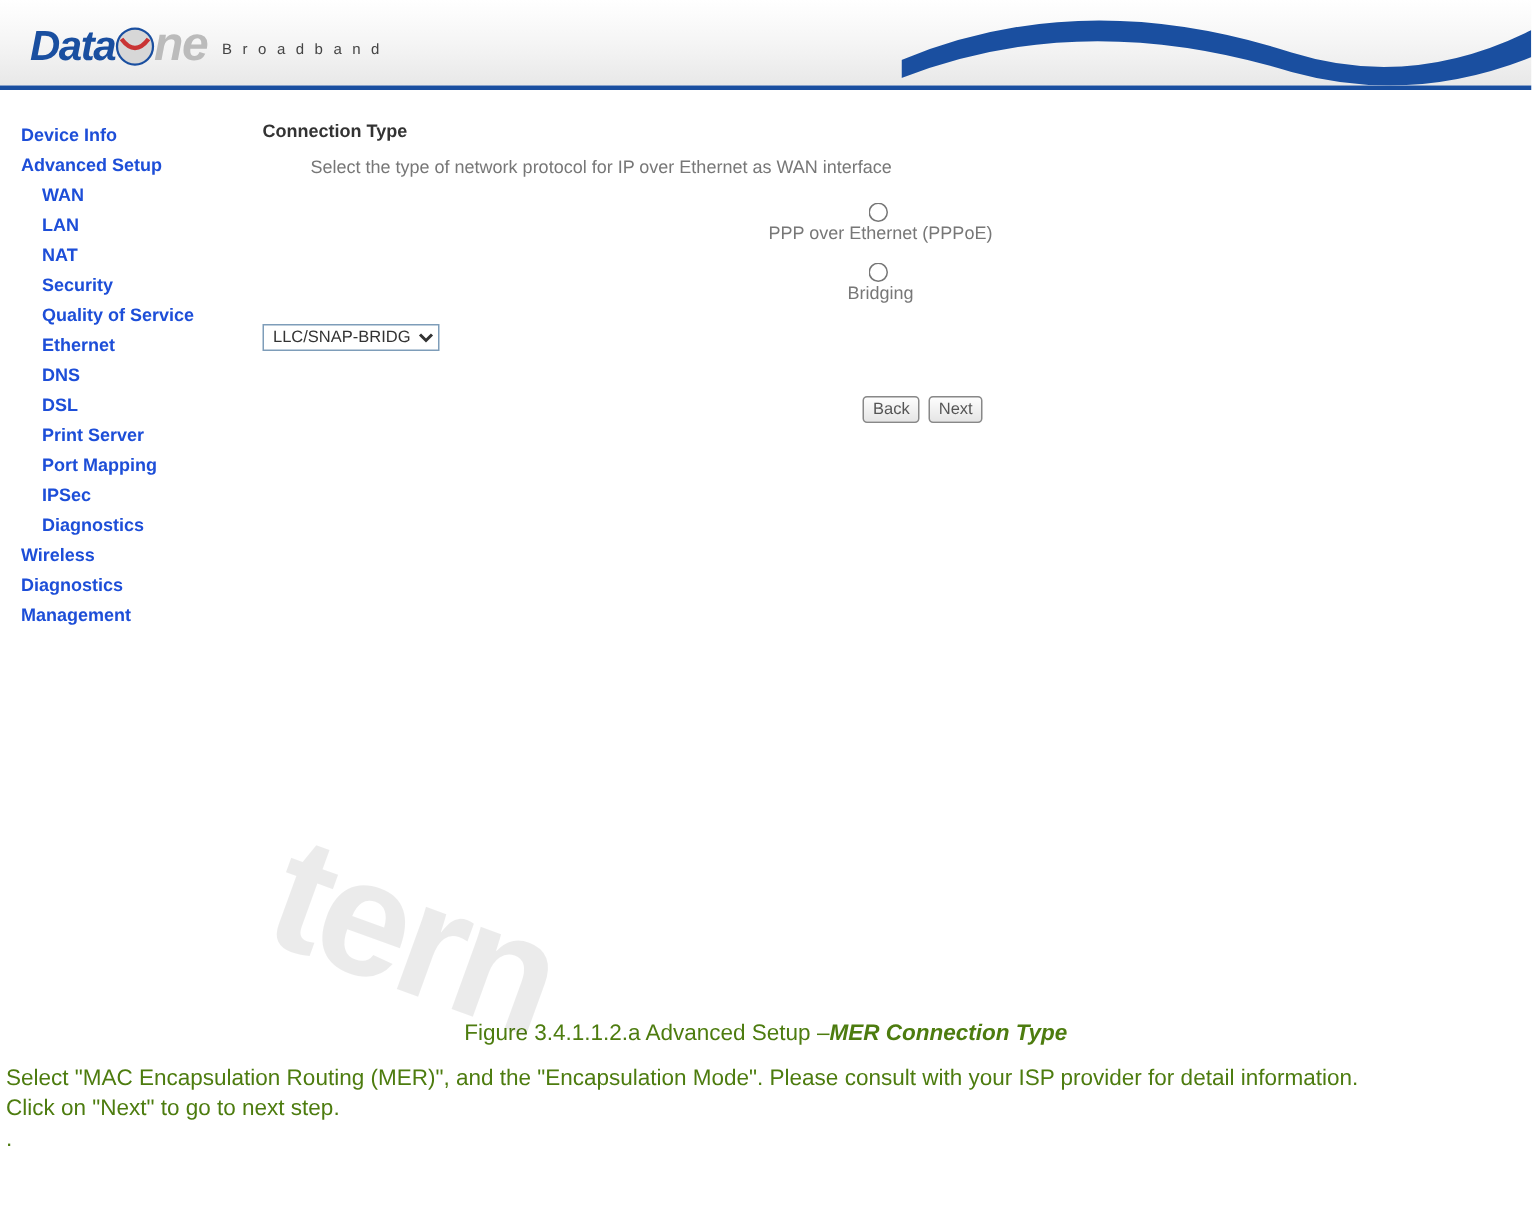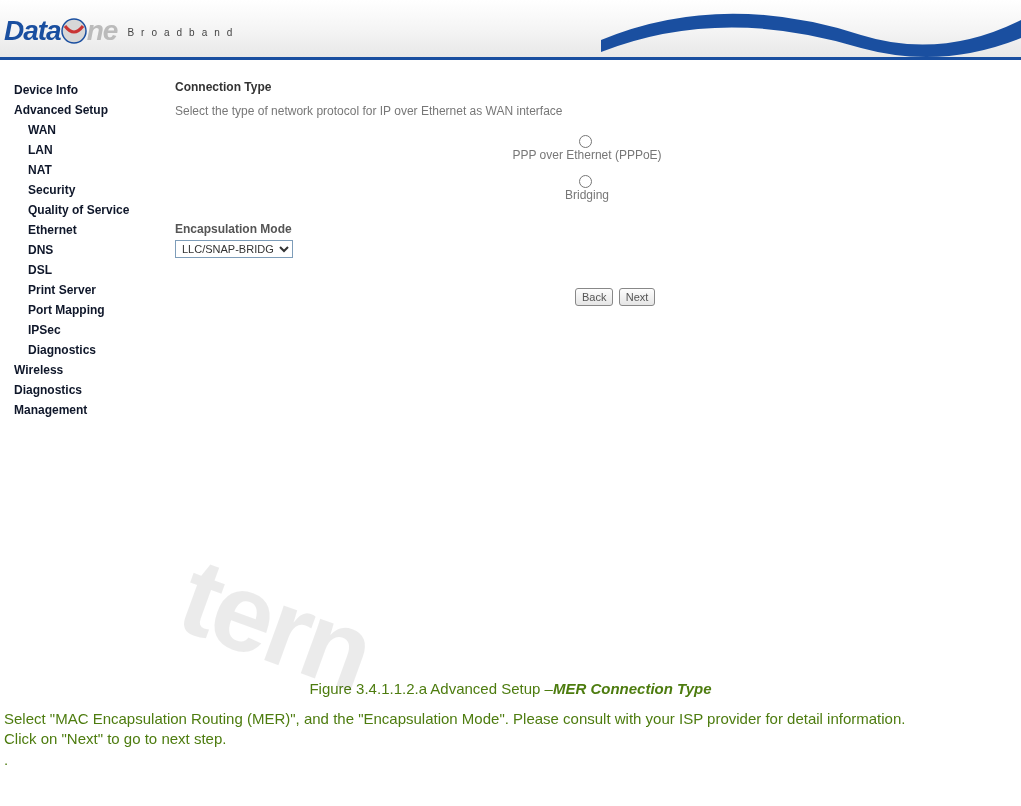--- a/index.html
+++ b/index.html
@@ -10,55 +10,55 @@
     width: 1021px;
   }
   .header {
     height: 60px;
     background: linear-gradient(to bottom, #fff 0%, #f5f5f5 50%, #e8e8e8 100%);
     border-bottom: 3px solid #1a4fa0;
     position: relative;
     overflow: hidden;
     display: flex;
     align-items: center;
-    padding-left: 4px;
+    padding-left: 20px;
   }
   .logo-wrap { display: flex; align-items: baseline; }
   .logo-data { font-size: 28px; font-weight: bold; font-style: italic; color: #1a4fa0; letter-spacing: -1px; }
-  .logo-fill { font-size: 28px; font-weight: bold; font-style: italic; color: #bbb; letter-spacing: -1px; margin-left: -2px; }
+  .logo-fill { font-size: 32px; font-weight: bold; font-style: italic; color: #bbb; letter-spacing: -1px; margin-left: -2px; }
   .logo-sub  { font-size: 10px; color: #444; letter-spacing: 7px; margin-left: 10px; position: relative; top: -4px; }
   .logo-mark {
     width: 30px; height: 30px;
     display: inline-block;
     margin-left: -2px;
     position: relative;
     top: 6px;
   }
   .logo-mark svg { width: 30px; height: 30px; }
   .header-swoosh { position: absolute; right: 0; top: 0; width: 420px; height: 60px; }
   .content-row { display: flex; padding-top: 20px; }
   .sidebar {
     width: 175px;
     padding-left: 14px;
     font-size: 12px;
-    color: #0f172a;
+    color: #1d4ed8;
     font-weight: bold;
     line-height: 1.5;
   }
   .sidebar .top { padding-left: 0; }
   .sidebar .sub { padding-left: 14px; }
   .sidebar div { cursor: pointer; padding: 1px 0; }
   .main {
     flex: 1;
     padding-right: 30px;
     font-size: 12px;
     color: #555;
   }
   .section-title { font-weight: bold; color: #333; margin-bottom: 10px; }
-  .helper { color: #777; margin-bottom: 14px; }
+  .helper { color: #777; margin-bottom: 14px; margin-left: 32px; }
   .radio-row { display: flex; align-items: center; margin: 10px 0 10px 8px; color: #777; flex-direction: column; }
   .radio-row input { margin-right: 8px; }
   .encap-label { font-weight: bold; color: #555; margin-top: 20px; }
   .encap-select {
     margin-top: 4px;
     font-size: 11px;
     padding: 1px 2px;
     border: 1px solid #7e9db9;
     background: #fff;
     color: #333;
@@ -138,21 +138,20 @@
 
     <label class="radio-row">
       <input type="radio" name="conn" style="">
       <span>PPP over Ethernet (PPPoE)</span>
     </label>
     <label class="radio-row">
       <input type="radio" name="conn" style="">
       <span>Bridging</span>
     </label>
 
-    <div class="encap-label">Encapsulation Mode</div>
     <select class="encap-select">
       <option>LLC/SNAP-BRIDGING</option>
     </select>
 
     <div class="btns">
       <button class="btn">Back</button>
       <button class="btn">Next</button>
     </div>
   </div>
 </div>

